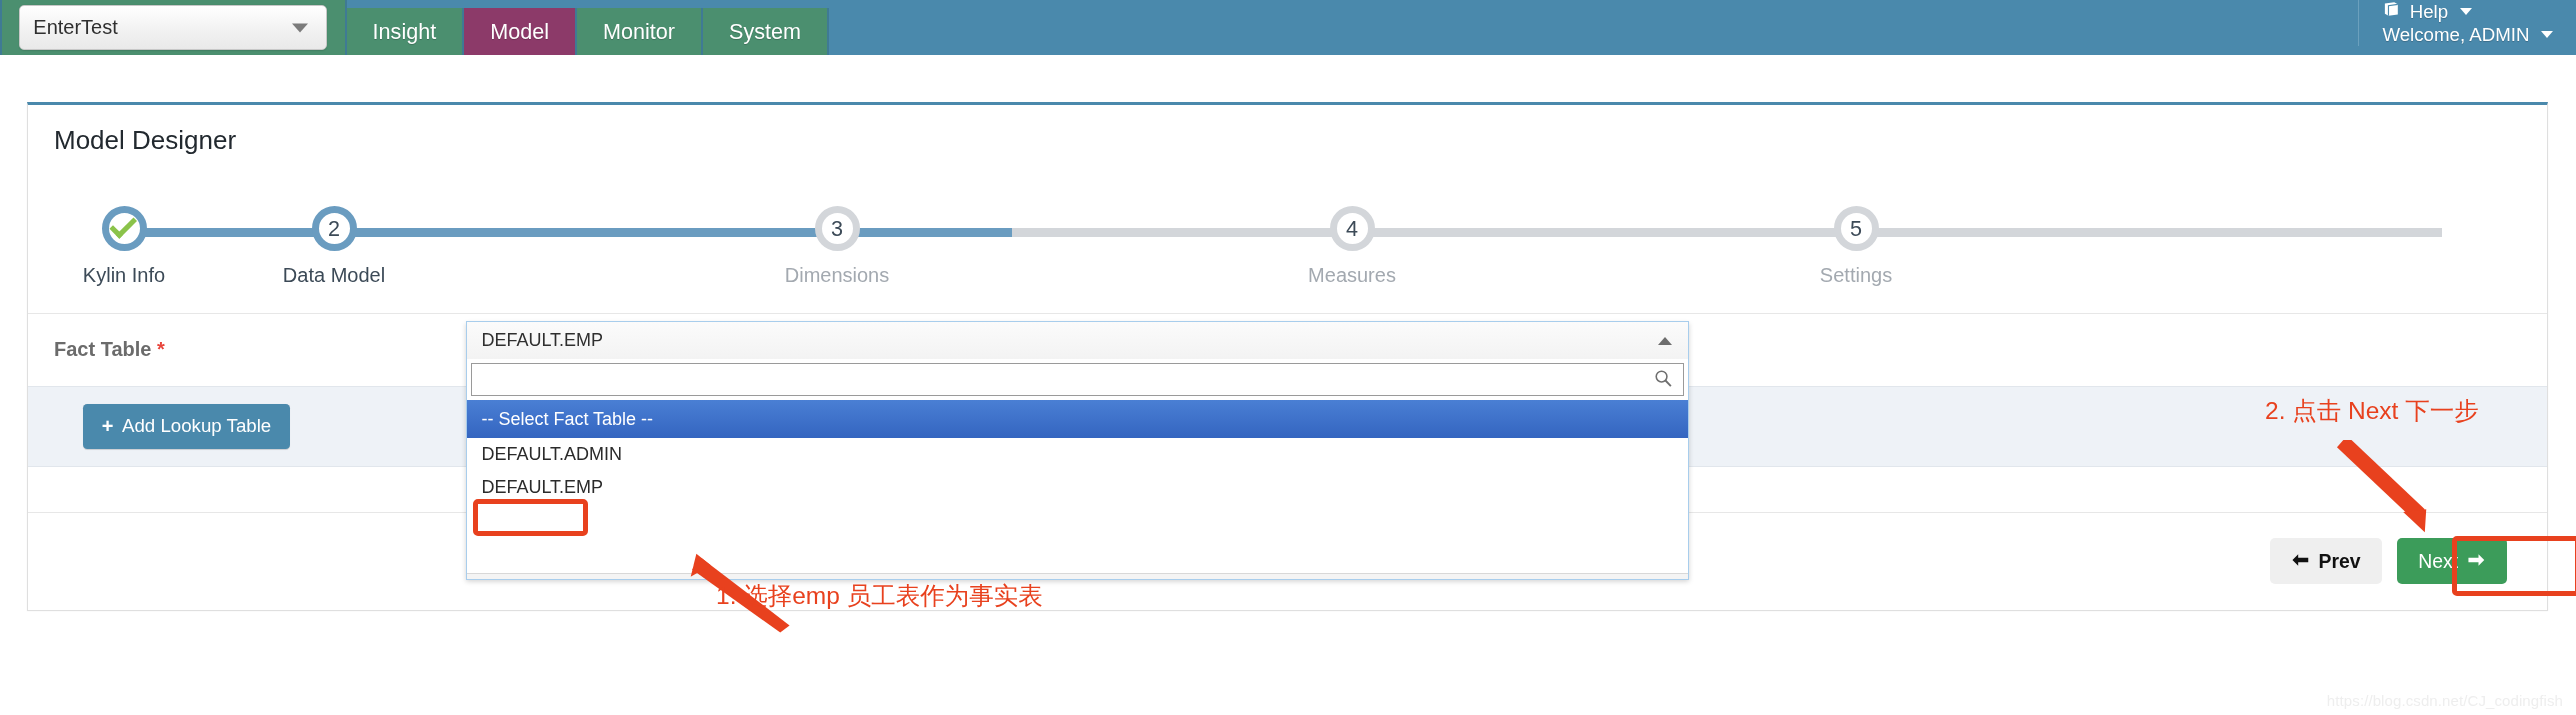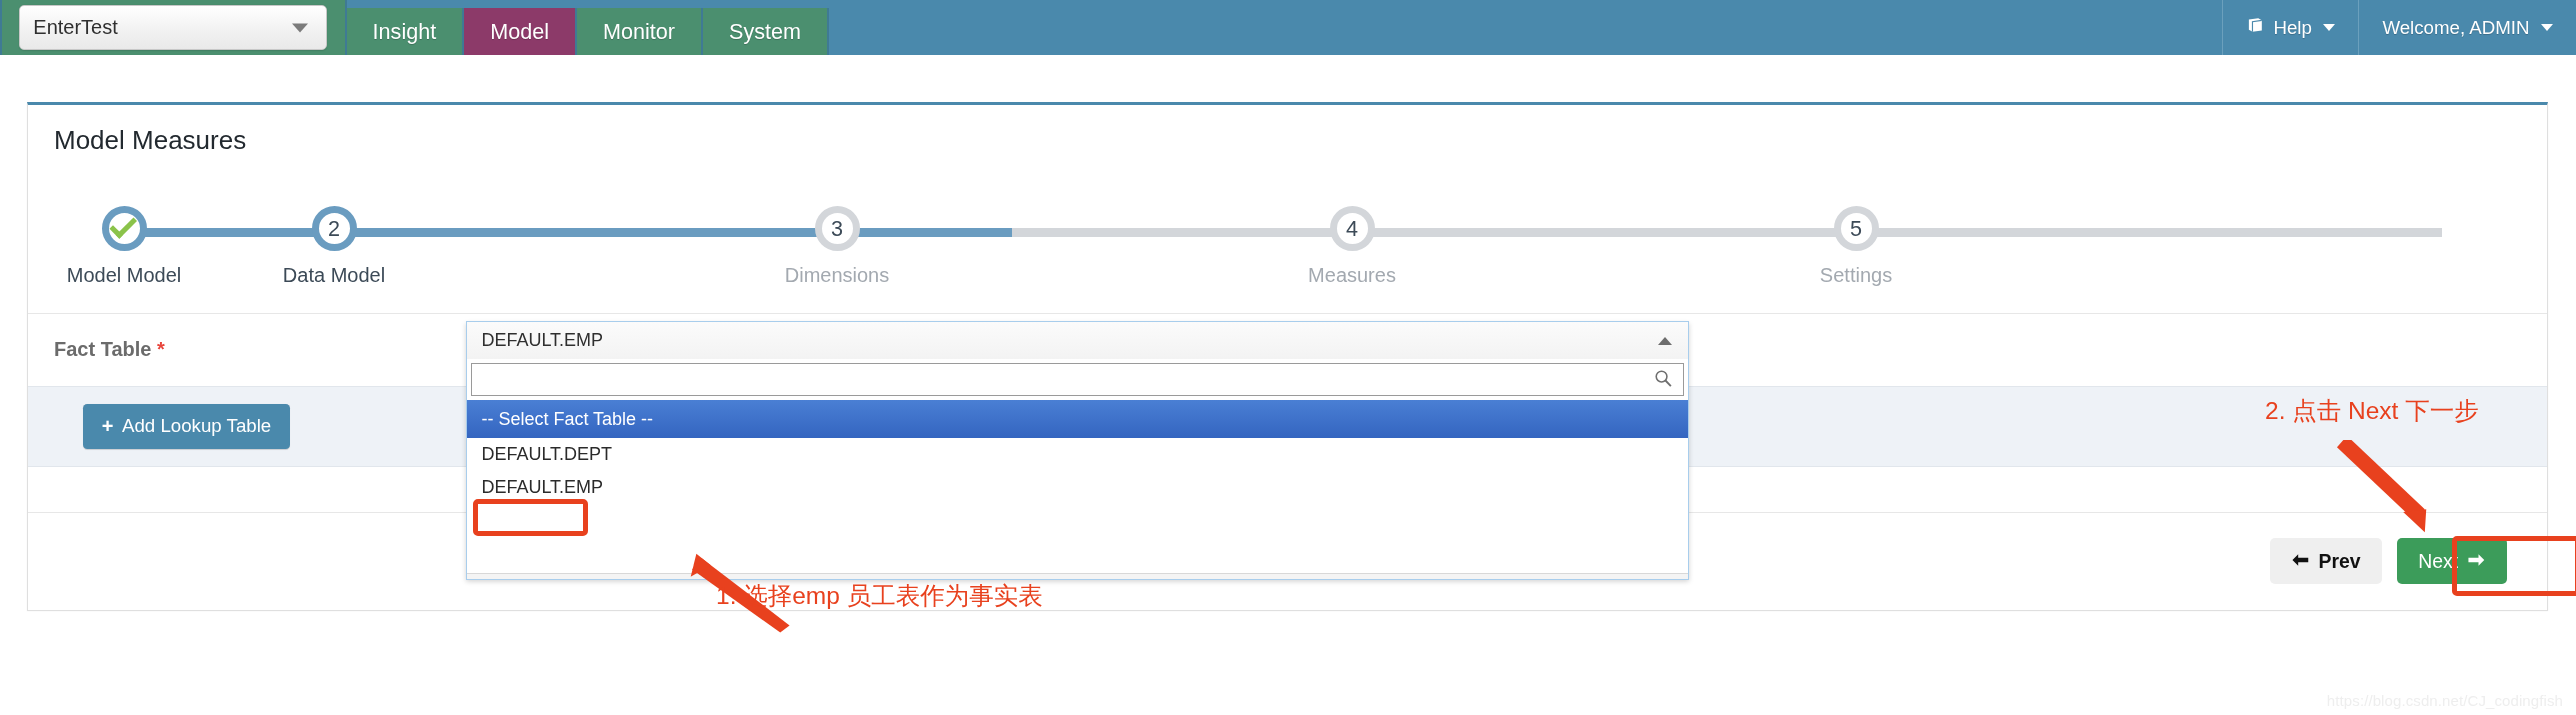--- a/index.html
+++ b/index.html
@@ -67,21 +67,21 @@
     background: #4b8f6f;
     color: #ffffff;
     font-size: 21.6px;
     border-right: 2.2px solid #3f7a94;
     text-shadow: 0 0.7px 0.7px rgba(0,0,0,.2);
     cursor: pointer;
     margin-top: 8px;
   }
   .nav-item.active { background: #8c3a69; }
   .nav-spacer { flex: 1 1 auto; background: #4a89ac; }
-  .nav-right { display:flex; align-items:stretch; }
+  .nav-right { display:flex; align-items:stretch;flex-direction:column; }
   .nav-right .nav-r-item {
     display:flex; align-items:center; gap:8.6px;
     padding: 0 23px;
     color:#ffffff; font-size:18.7px;
     border-left: 1.4px solid #6ba0bd;
     text-shadow: 0 0.7px 0.7px rgba(0,0,0,.2);
     cursor:pointer;
   }
   .mini-caret {
     width:0;height:0;
@@ -349,33 +349,33 @@
     </div>
     <div class="nav-r-item">
       <span>Welcome, ADMIN</span>
       <span class="mini-caret"></span>
     </div>
   </div>
 </div>
 
 <div class="card">
 
-  <div class="card-title">Model Measures</div>
+  <div class="card-title">Model Designer</div>
 
   <div class="wizard">
     <div class="wz-track">
       <div class="wz-line done" style="left:96px; width:888px;"></div>
       <div class="wz-line" style="left:984px; width:1430px;"></div>
     </div>
 
     <div class="step" style="left:96px;">
       <div class="circ done">
         <span class="check"></span>
       </div>
-      <div class="step-label on">Model Model</div>
+      <div class="step-label on">Kylin Info</div>
     </div>
 
     <div class="step" style="left:306px;">
       <div class="circ active">
         <span>2</span>
       </div>
       <div class="step-label on">Data Model</div>
     </div>
 
     <div class="step" style="left:809px;">
@@ -452,21 +452,21 @@
         </svg>
       </span>
     </div>
   </div>
 
   <div class="dd-list">
     <div class="dd-opt sel">
       <span>-- Select Fact Table --</span>
     </div>
     <div class="dd-opt">
-      <span>DEFAULT.DEPT</span>
+      <span>DEFAULT.ADMIN</span>
     </div>
     <div class="dd-opt">
       <span>DEFAULT.EMP</span>
     </div>
     <div class="dd-pad"></div>
   </div>
   <div class="dd-foot"></div>
 </div>
 
 <div class="hl-box" style="left:473px; top:499px; width:115px; height:37px;"></div>

